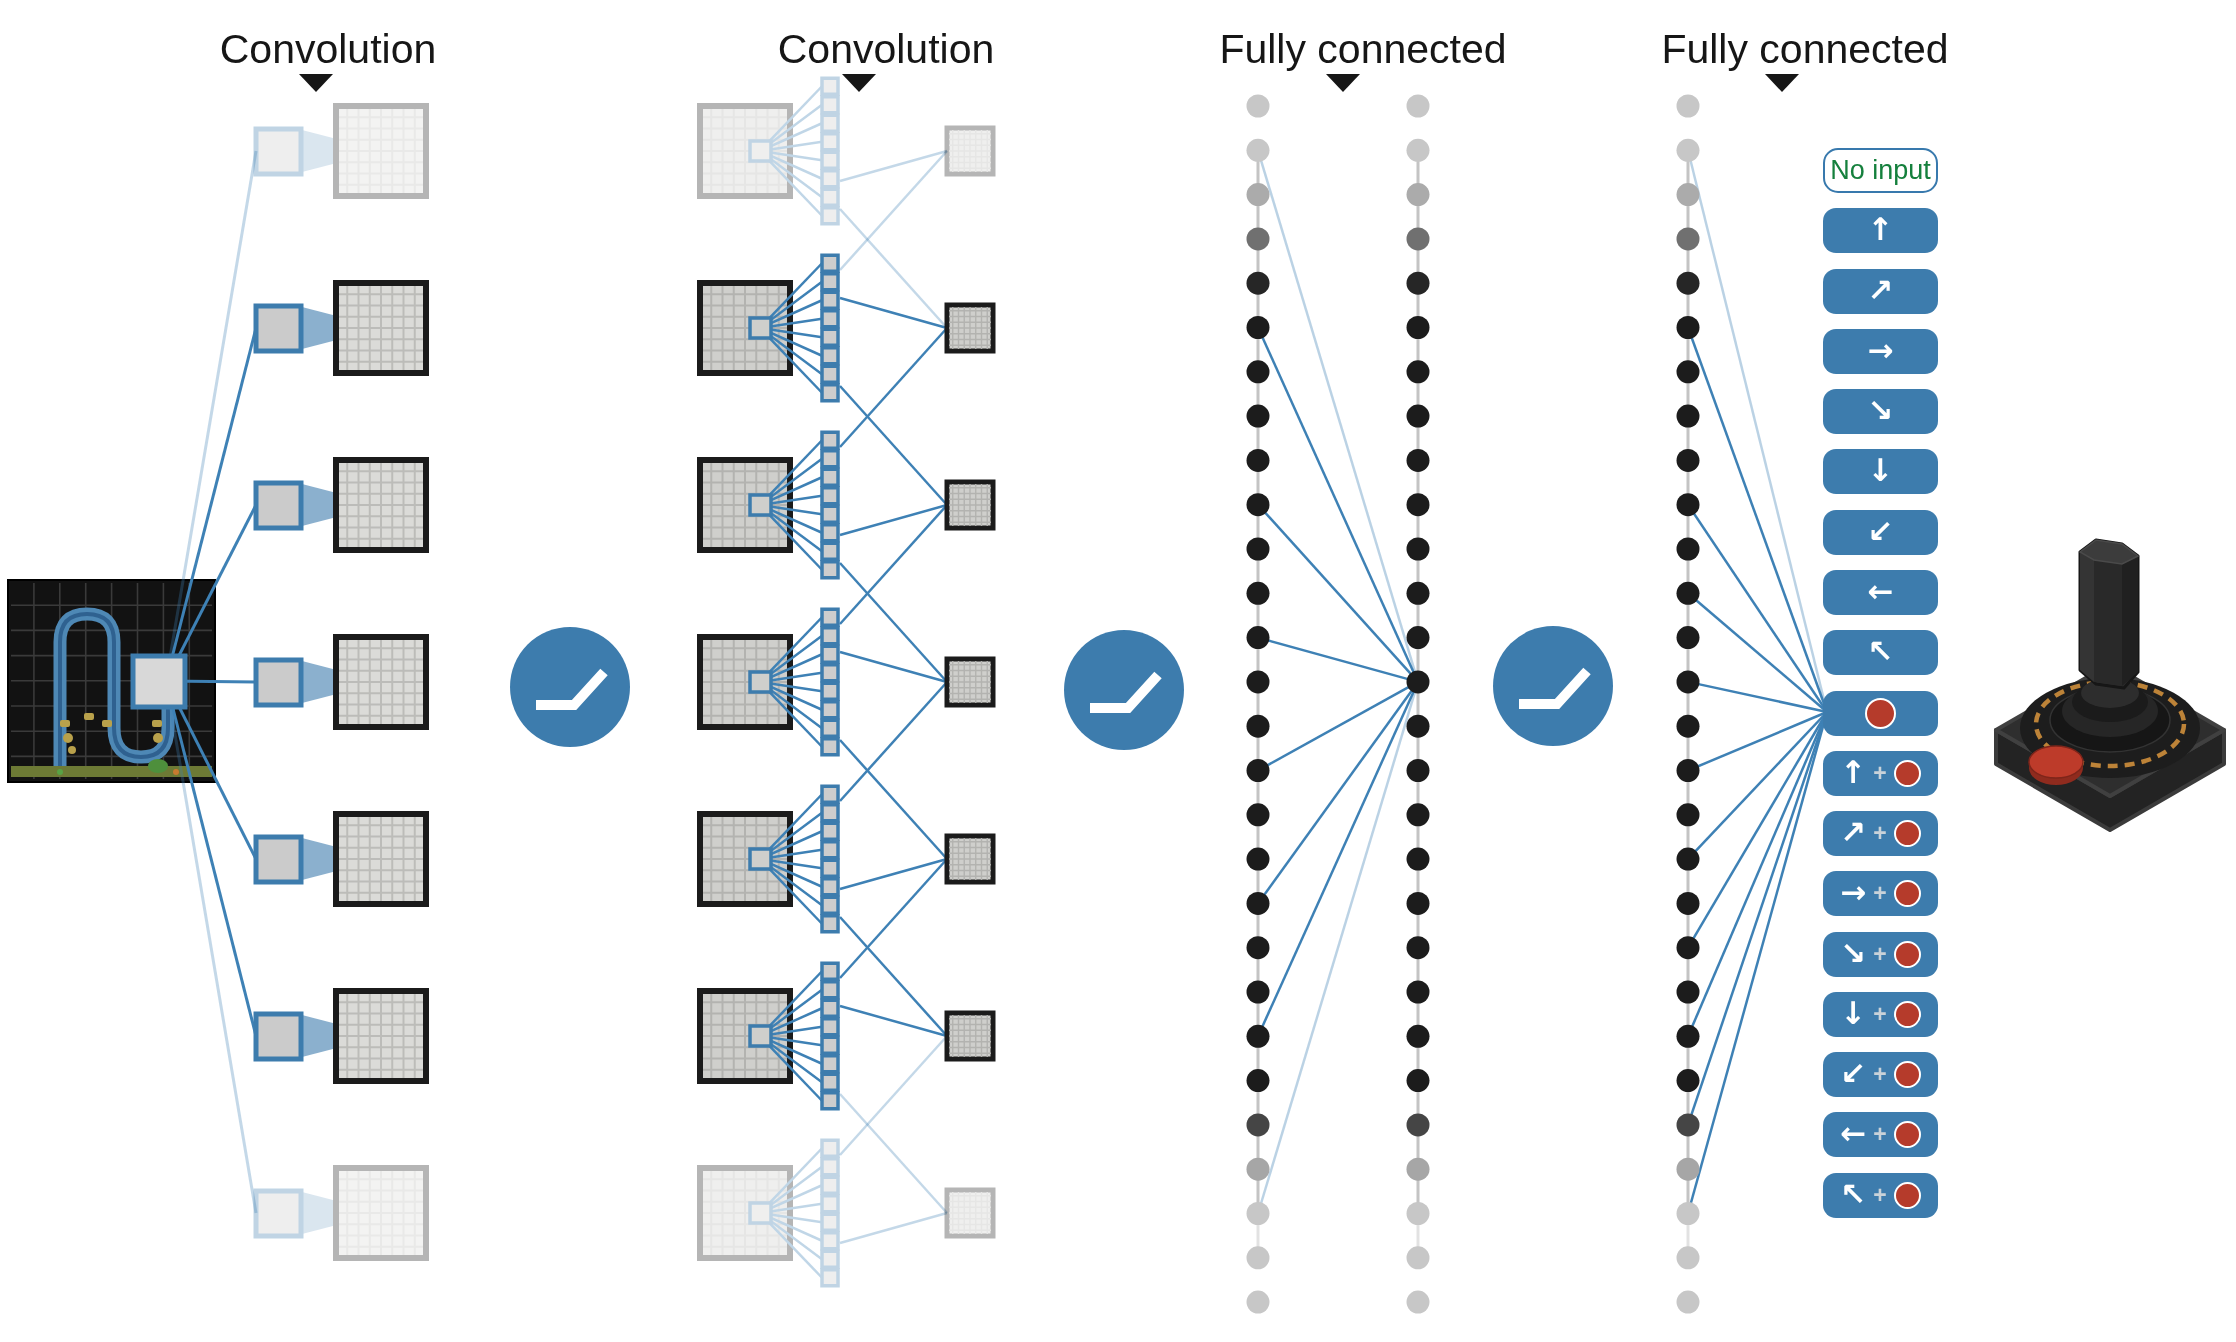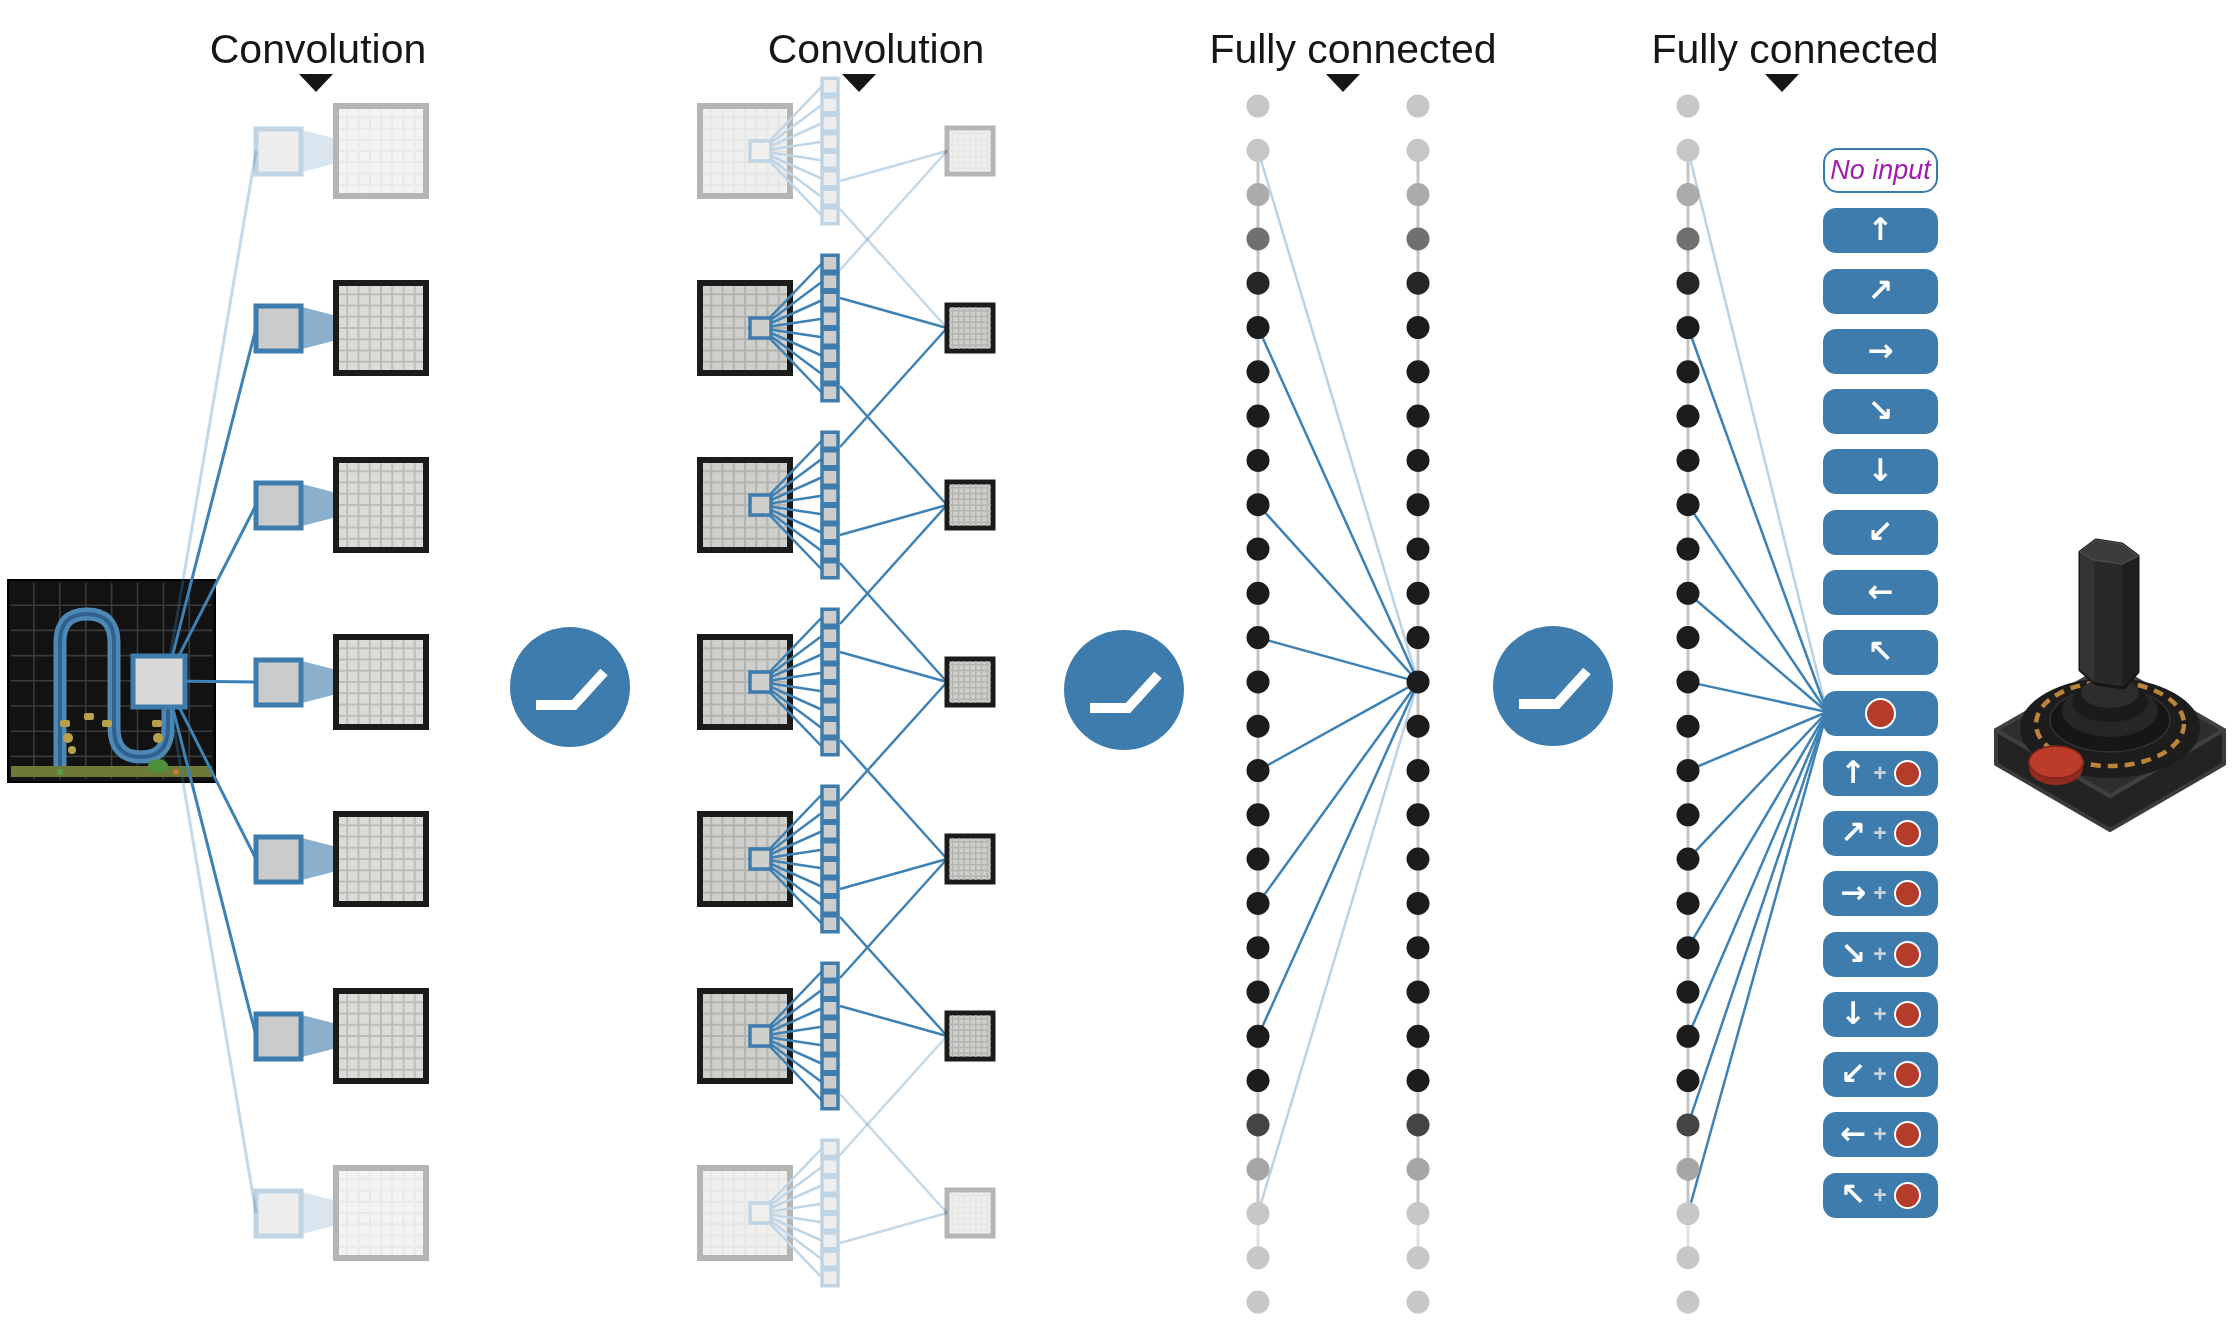--- a/index.html
+++ b/index.html
@@ -1,29 +1,29 @@
 <!DOCTYPE html>
 <html><head>
 <meta charset="utf-8">
 <style>
   html,body{margin:0;padding:0;background:#ffffff;}
   body{width:2236px;height:1342px;position:relative;overflow:hidden;
        font-family:"Liberation Sans","DejaVu Sans",sans-serif;}
   #stage{position:absolute;left:0;top:0;width:2236px;height:1342px;}
   #net{position:absolute;left:0;top:0;}
   .layer-label{position:absolute;top:26px;transform:translateX(-50%);
-       font-size:41px;color:#161616;white-space:nowrap;}
+       font-size:41px;color:#161616;white-space:nowrap;margin-left:10px;}
   .tri{position:absolute;top:74px;transform:translateX(-50%);width:0;height:0;
        border-left:17px solid transparent;border-right:17px solid transparent;
        border-top:18px solid #161616;}
   .btn{position:absolute;left:1823px;width:115px;height:45px;border-radius:13px;
        background:#3d7cad;display:flex;align-items:center;justify-content:center;
        gap:7px;box-sizing:border-box;}
   .btn.outline{background:#ffffff;border:2.5px solid #3879ad;border-radius:15px;}
-  .btn .lbl{color:#a21caf;font-size:27px;line-height:27px;font-style:italic;}
+  .btn .lbl{color:#15803d;font-size:27px;line-height:27px;}
   .btn .arrow{color:#ffffff;font-size:31px;line-height:31px;font-weight:bold;
        font-family:"DejaVu Sans",sans-serif;transform:translateY(-1px);}
   .btn .plus{color:#c9d2d9;font-size:23px;line-height:23px;font-weight:bold;}
   .btn .fire-dot{display:inline-block;width:27px;height:27px;border-radius:50%;
        background:#b53b2b;border:2px solid #ffffff;box-sizing:border-box;}
   .btn .fire-dot.big{width:31px;height:31px;}
 </style>
 </head>
 <body>
 

